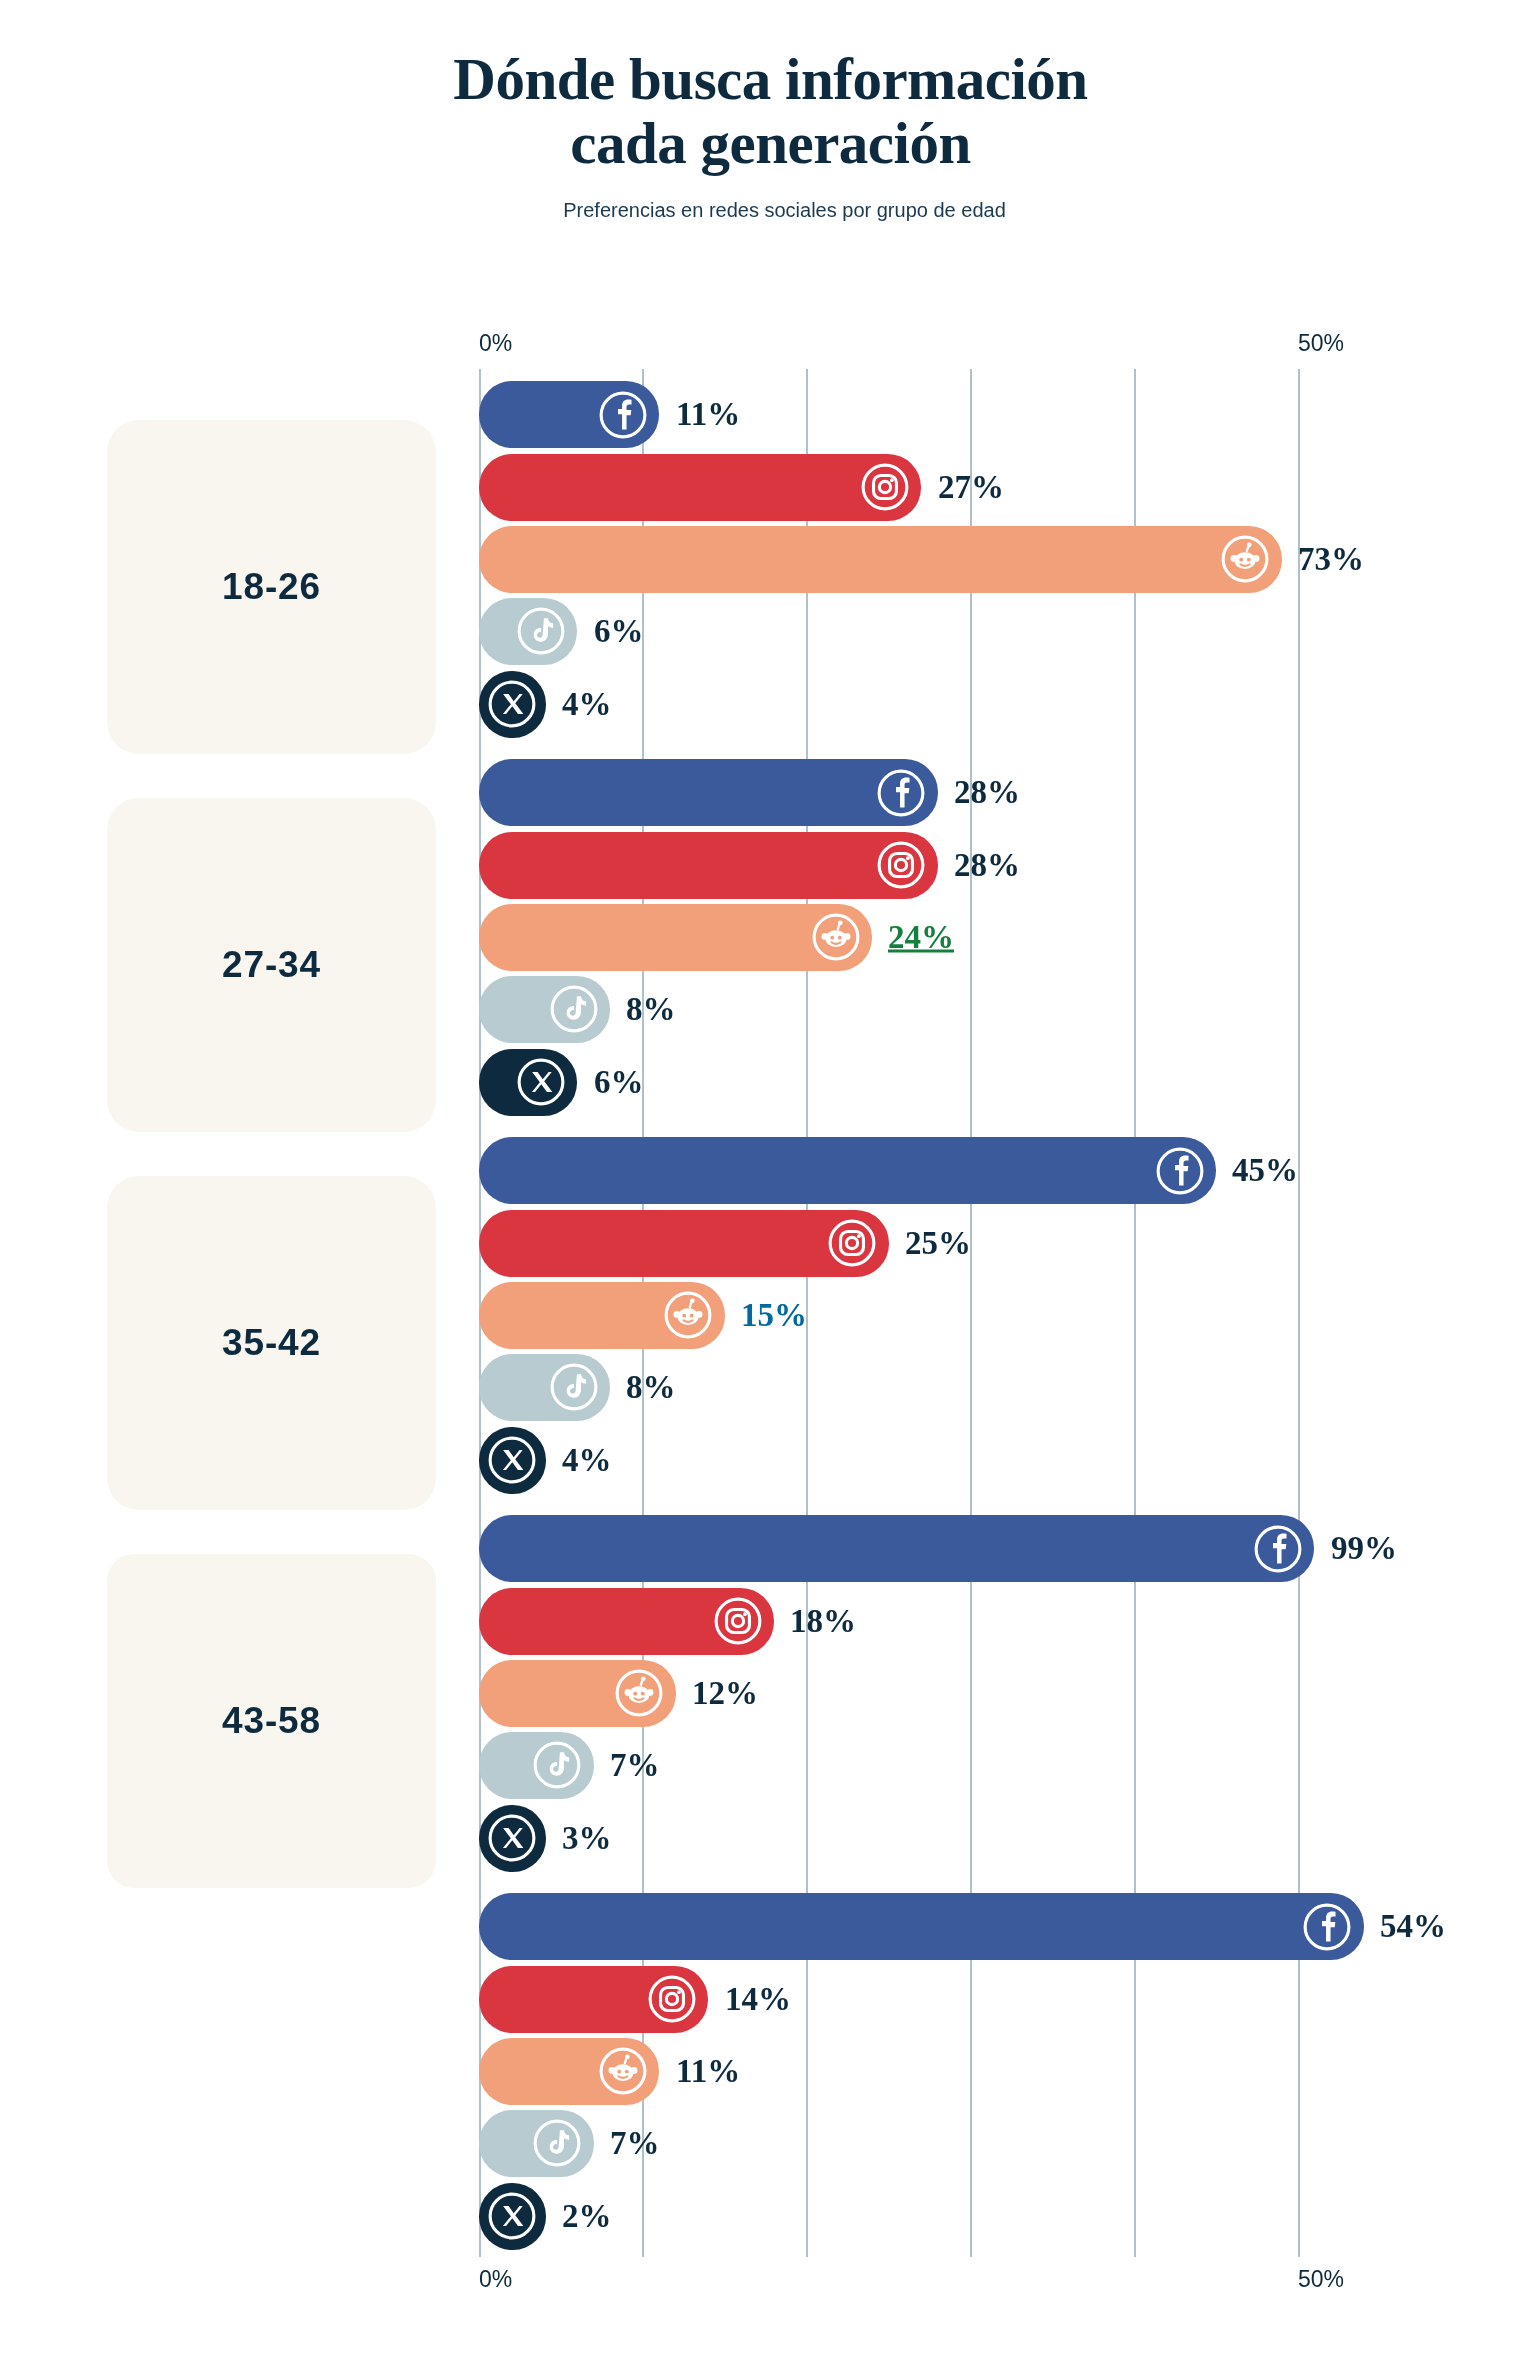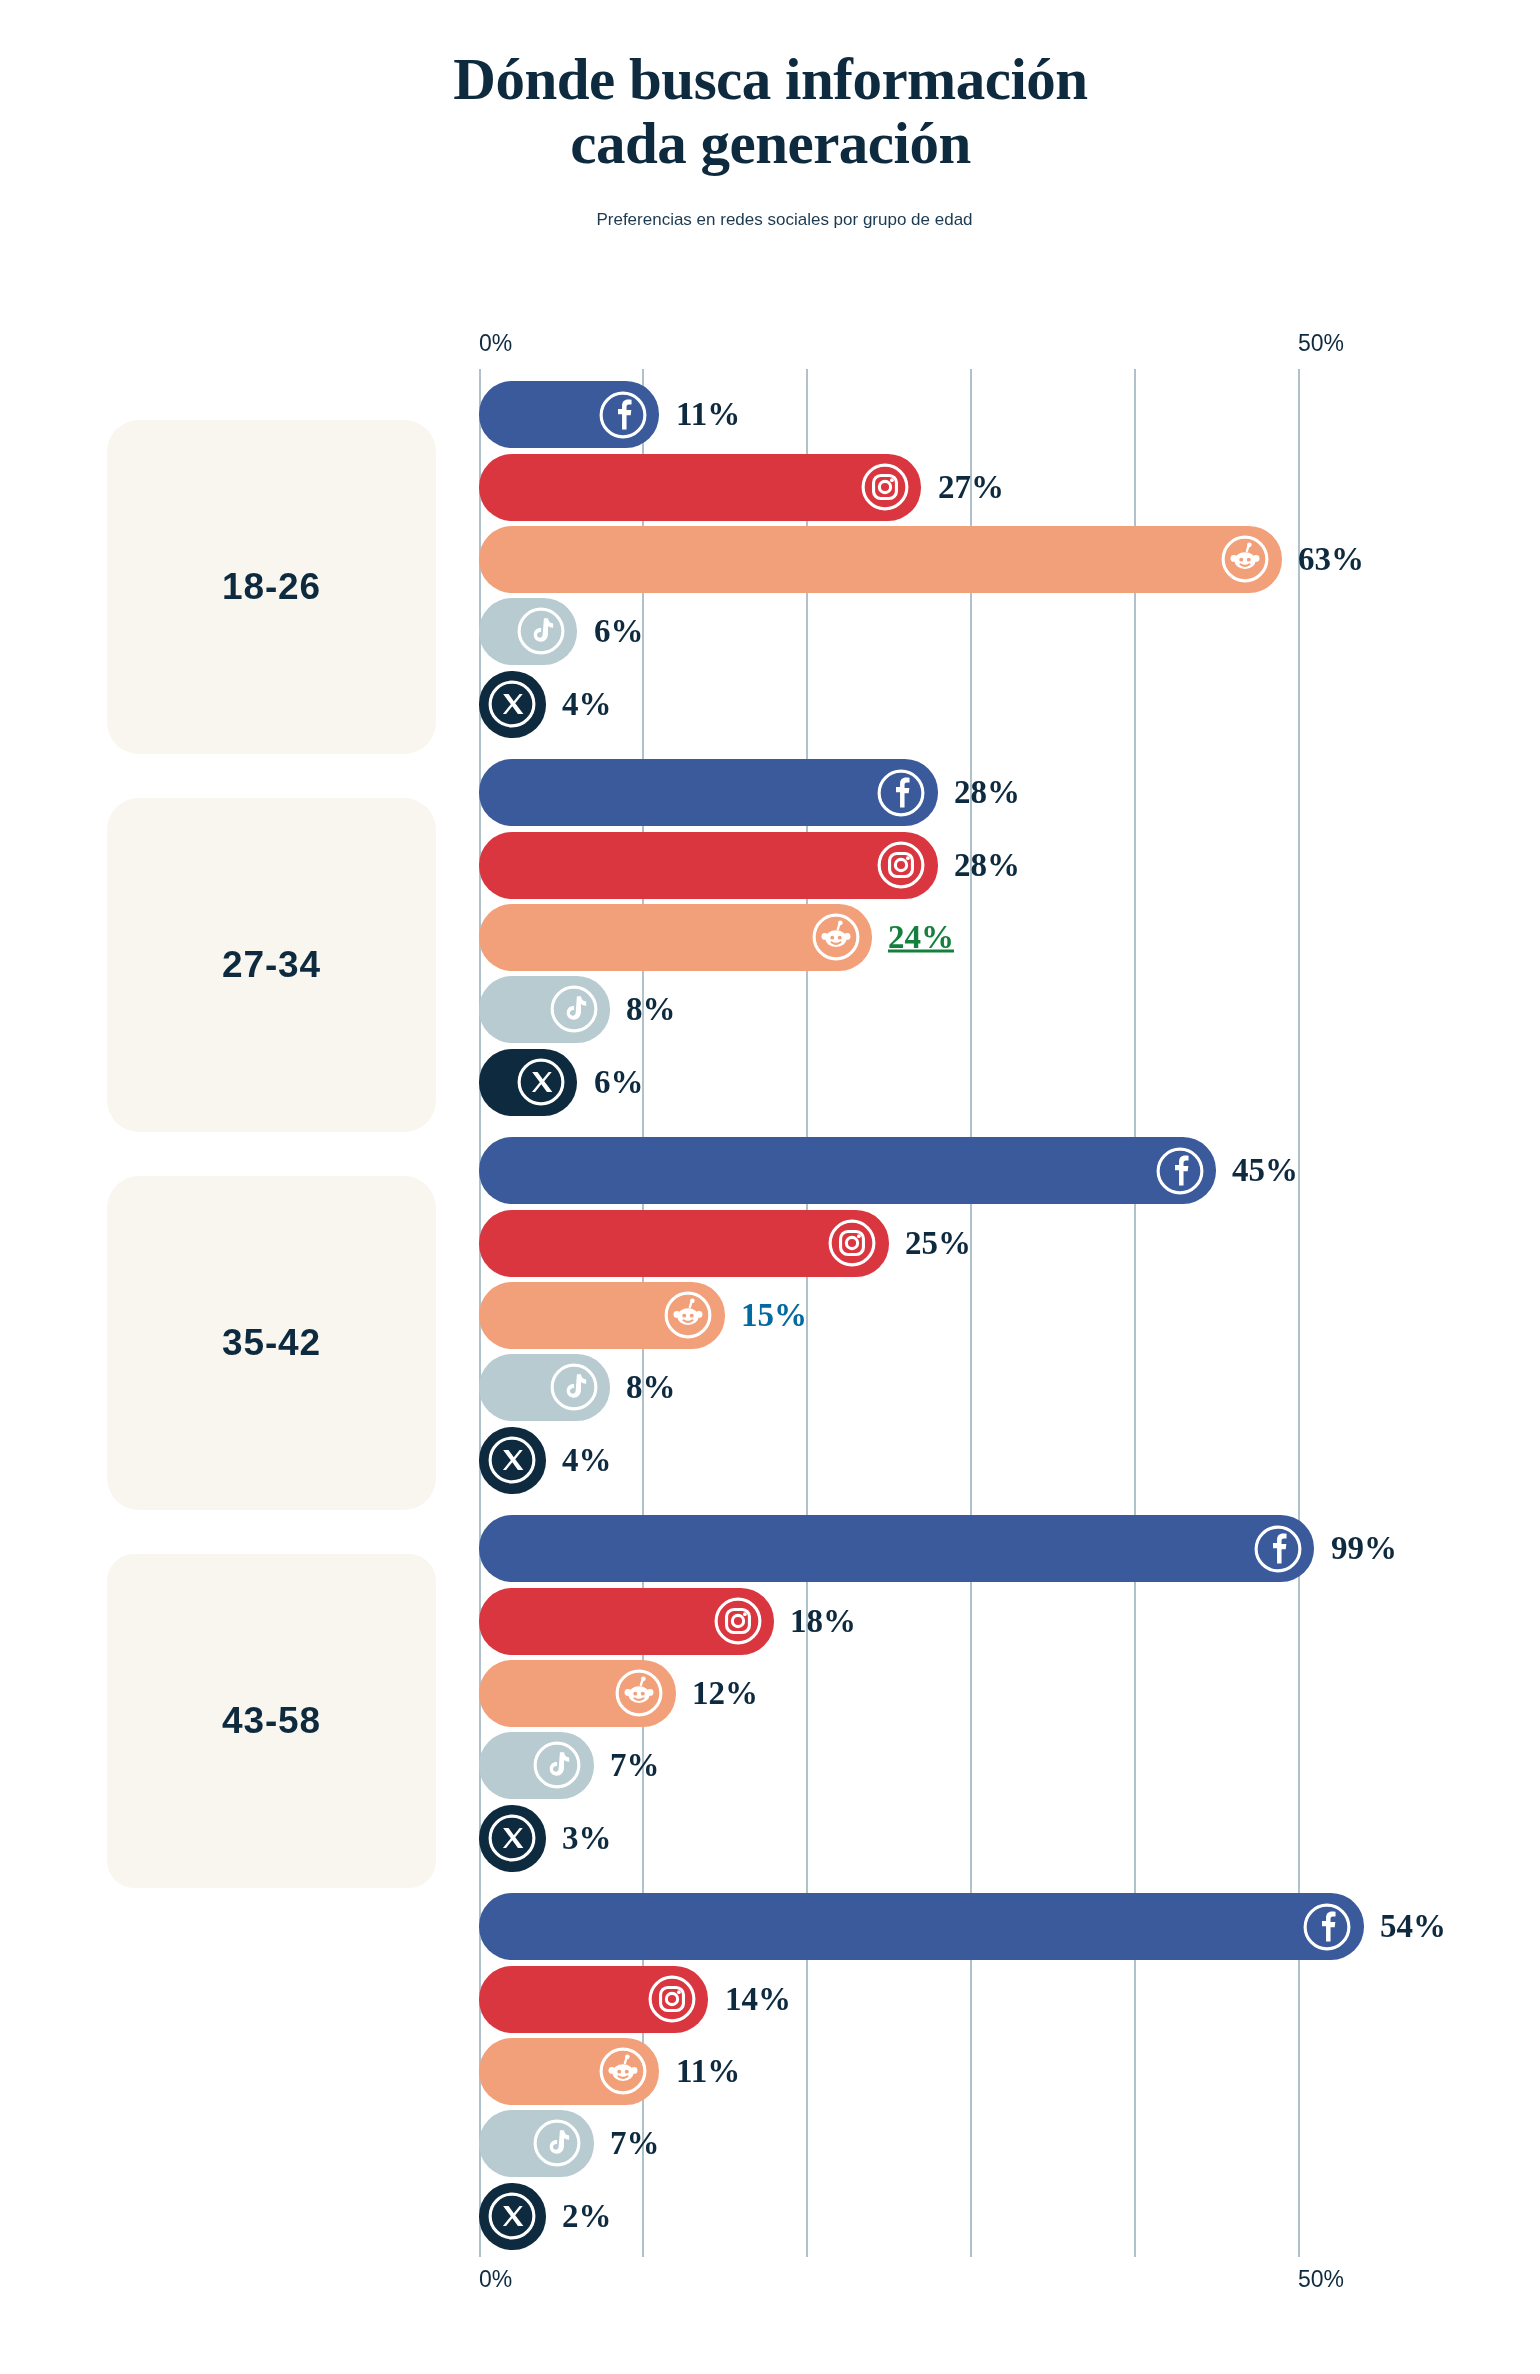--- a/index.html
+++ b/index.html
@@ -30,23 +30,23 @@
     font-size: 59px;
     line-height: 1.08;
     color: #0E2A3F;
     letter-spacing: -0.5px;
     margin-top: 48px;
     white-space: pre-line;
   }
   .chart-subtitle {
     font-family: "Liberation Sans", sans-serif;
     font-weight: 400;
-    font-size: 17px;
+    font-size: 20px;
     color: #1B3950;
-    margin-top: 35px;
+    margin-top: 24px;
     padding-left: 28px;
   }
 
   
   .plot {
     position: absolute;
     left: 0;
     top: 323px;
     width: 1541px;
     height: 2004px;
@@ -211,21 +211,21 @@
       <path d="M25.8 16.5 L27.4 11.2" stroke="white" stroke-width="2.2" fill="none" stroke-linecap="round"></path>
       <circle cx="28.2" cy="10.4" r="2.2" fill="white"></circle>
       <ellipse cx="24" cy="25.6" rx="10.2" ry="8.0" fill="white"></ellipse>
       <circle cx="13.4" cy="23.4" r="3.3" fill="white"></circle>
       <circle cx="34.6" cy="23.4" r="3.3" fill="white"></circle>
       <circle cx="20.4" cy="24.6" r="1.9" fill="#F2A079"></circle>
       <circle cx="27.6" cy="24.6" r="1.9" fill="#F2A079"></circle>
       <path d="M19.6 29.0 q4.4 3.2 8.8 0" stroke="#F2A079" stroke-width="1.9" fill="none" stroke-linecap="round"></path>
     </svg></span>
               </div>
-              <span class="bar-value" style="left: 1298px; color: rgb(14, 42, 63);">63%</span>
+              <span class="bar-value" style="left: 1298px; color: rgb(14, 42, 63);">73%</span>
             </div>
             <div class="bar-row" style="top: 226px;">
               <div class="bar" style="width: 98px; background: rgb(183, 203, 208);">
                 <span class="bar-icon" style="left: 37px;"><svg viewBox="0 0 48 48" width="100%" height="100%">
       <circle cx="24" cy="24" r="21" fill="none" stroke="white" stroke-width="3"></circle>
       <path d="M26.8 11.8h3.9c0.35 3.0 2.1 4.9 5.0 5.1v3.9c-1.8 0.12-3.4-0.42-5.0-1.5v7.4c0 4.9-3.5 8.0-7.6 7.6-3.9-0.36-6.3-3.5-6.1-7.1 0.2-3.7 3.3-6.4 7.1-6.1v4.1c-0.6-0.17-1.2-0.22-1.8-0.08-1.5 0.34-2.4 1.7-2.1 3.2 0.25 1.4 1.6 2.3 3.0 2.1 1.5-0.2 2.4-1.4 2.4-3.0z" fill="white"></path>
     </svg></span>
               </div>
               <span class="bar-value" style="left: 594px; color: rgb(14, 42, 63);">6%</span>
             </div>

